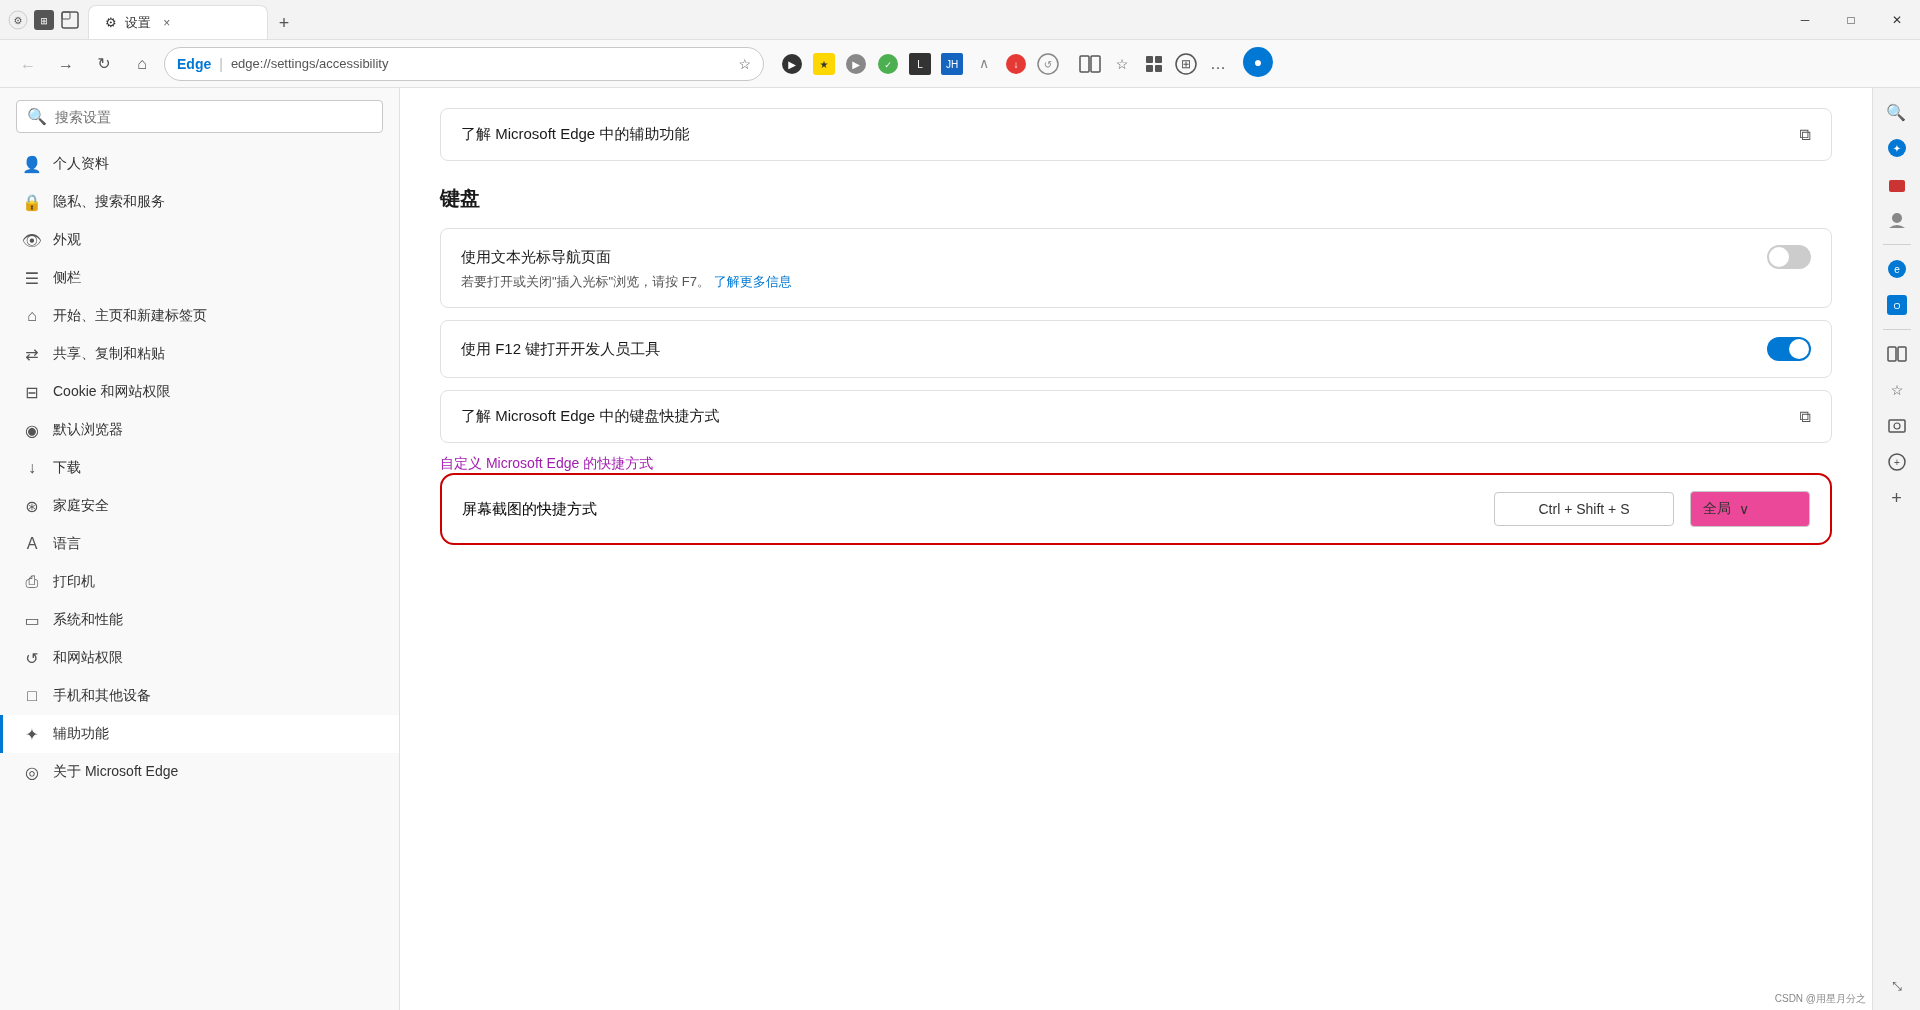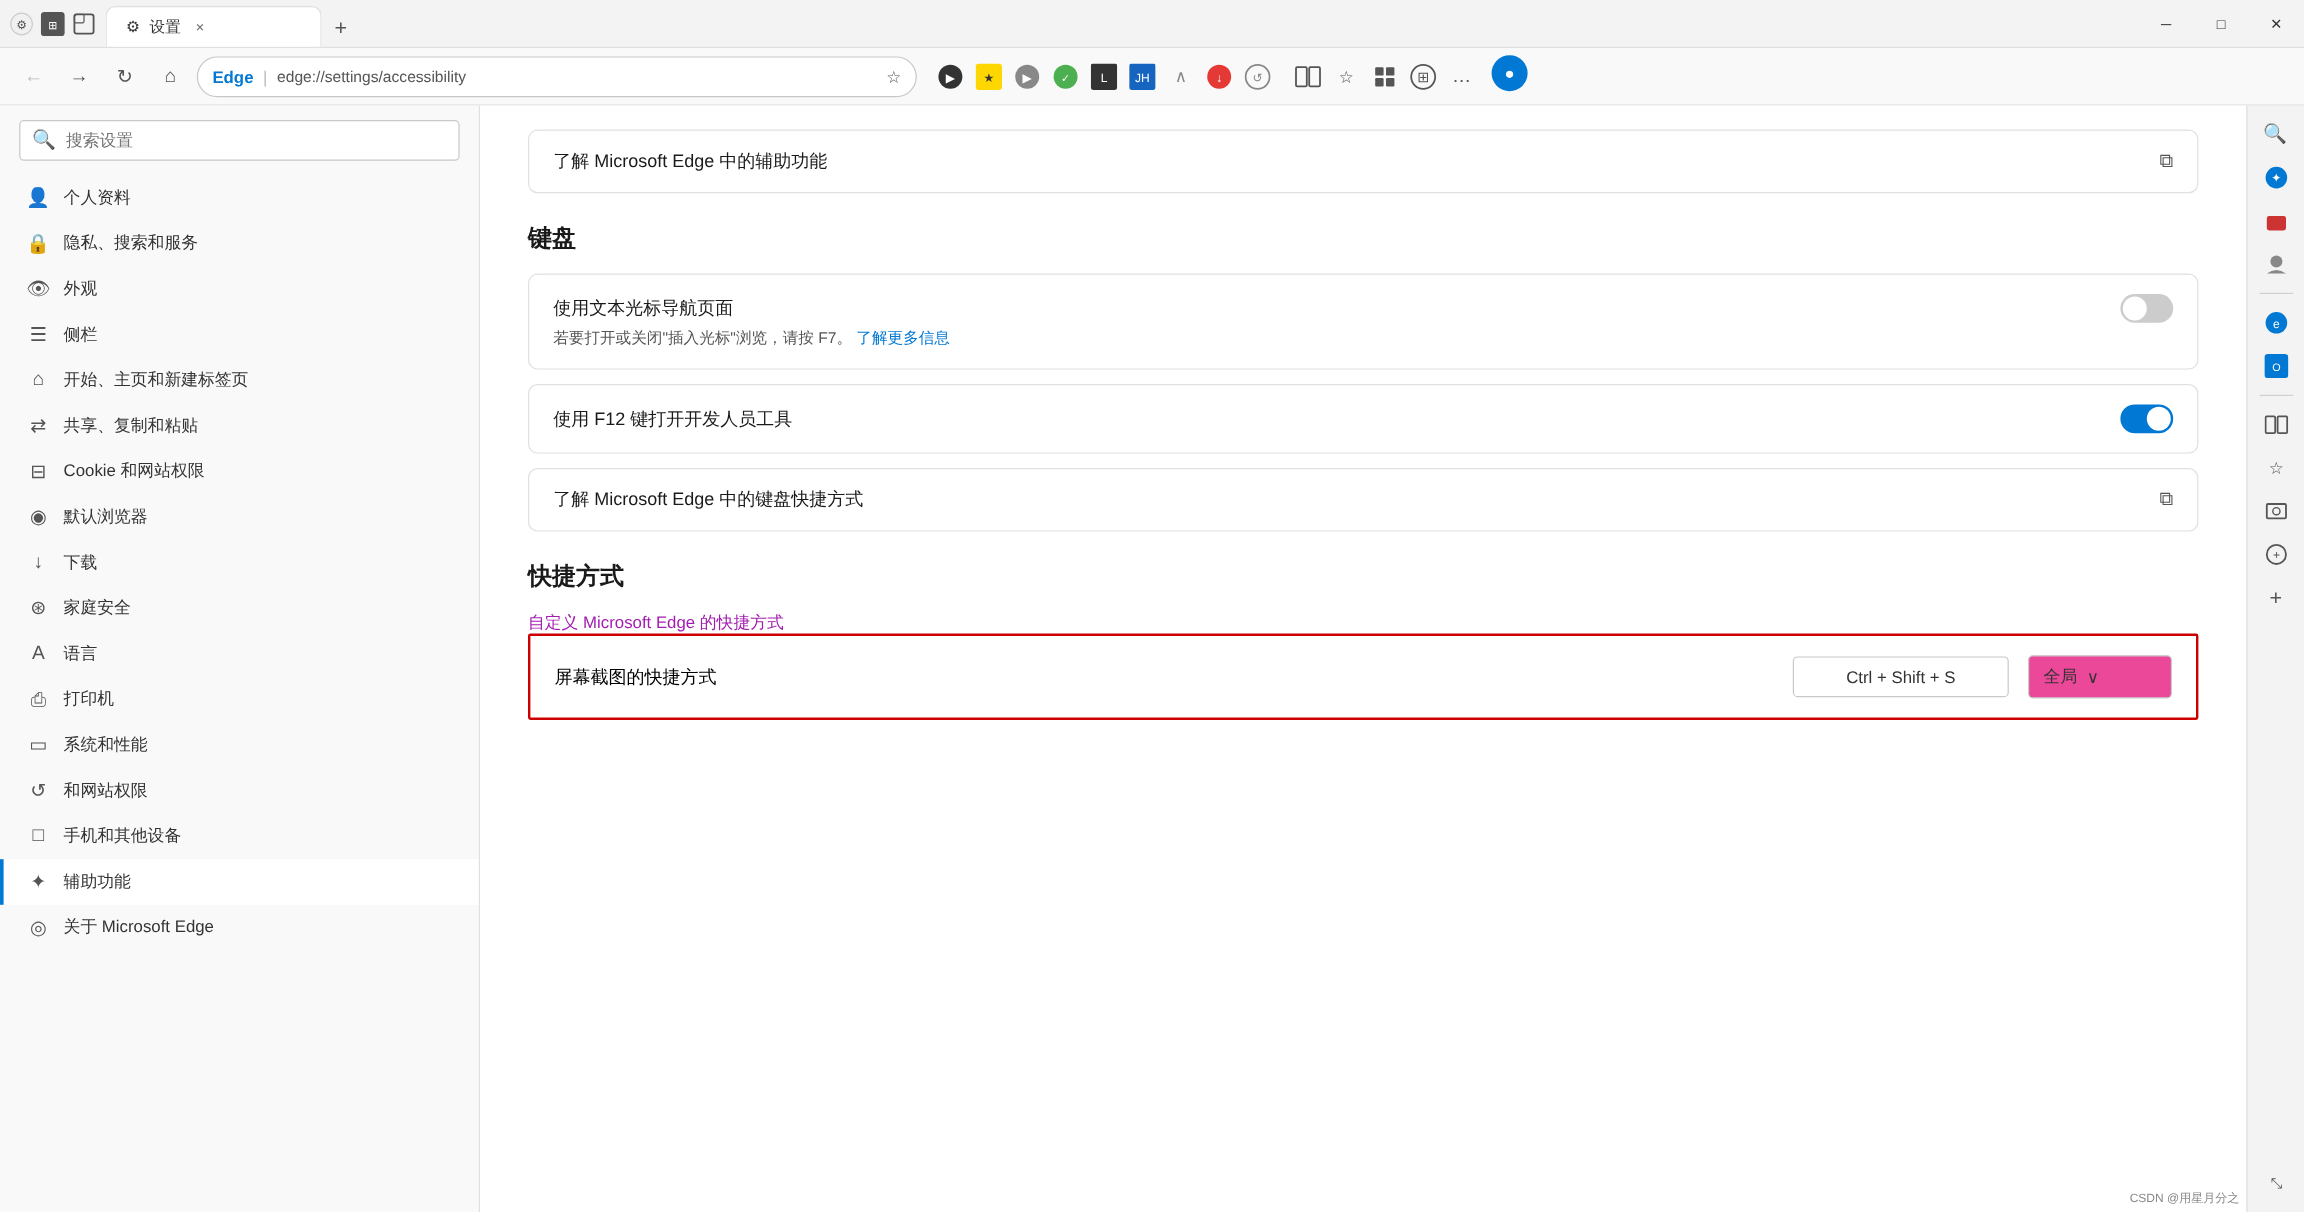--- a/index.html
+++ b/index.html
@@ -98,21 +98,21 @@
     .toggle-knob {
       width: 20px; height: 20px; border-radius: 50%; background: #fff;
       transition: transform 0.2s;
     }
     .toggle-track.off .toggle-knob { transform: translateX(0); }
     .toggle-track.on .toggle-knob { transform: translateX(20px); }
 
     
     .shortcuts-desc { font-size: 14px; color: #a21caf; margin-bottom: 0; }
     .shortcut-row {
-      border: 2px solid #cc0000; border-radius: 2px; padding: 16px 20px;
+      border: 2px solid #cc0000; border-radius: 14px; padding: 16px 20px;
       display: flex; align-items: center; gap: 16px; background: #fff;
     }
     .shortcut-label { font-size: 15px; font-weight: 500; flex: 1; }
     .shortcut-key {
       border: 1px solid #c8c8c8; border-radius: 4px; padding: 8px 32px;
       font-size: 14px; color: #333; background: #fff; min-width: 180px; text-align: center;
     }
     .shortcut-scope {
       display: flex; align-items: center; gap: 8px;
       border: 1px solid #c8c8c8; border-radius: 4px; padding: 8px 12px;
@@ -384,21 +384,20 @@
           <div class="toggle-knob"></div>
         </div>
       </div>
     </div>
 
     <div class="card">
       <span class="card-label">了解 Microsoft Edge 中的键盘快捷方式</span>
       <span class="card-link-icon">⧉</span>
     </div>
 
-    <div class="section-title">快捷方式</div>
     <div class="shortcuts-desc">自定义 Microsoft Edge 的快捷方式</div>
 
     <div class="shortcut-row">
       <span class="shortcut-label">屏幕截图的快捷方式</span>
       <div class="shortcut-key">Ctrl + Shift + S</div>
       <div class="shortcut-scope">
         <span>全局</span>
         <span>∨</span>
       </div>
     </div>

